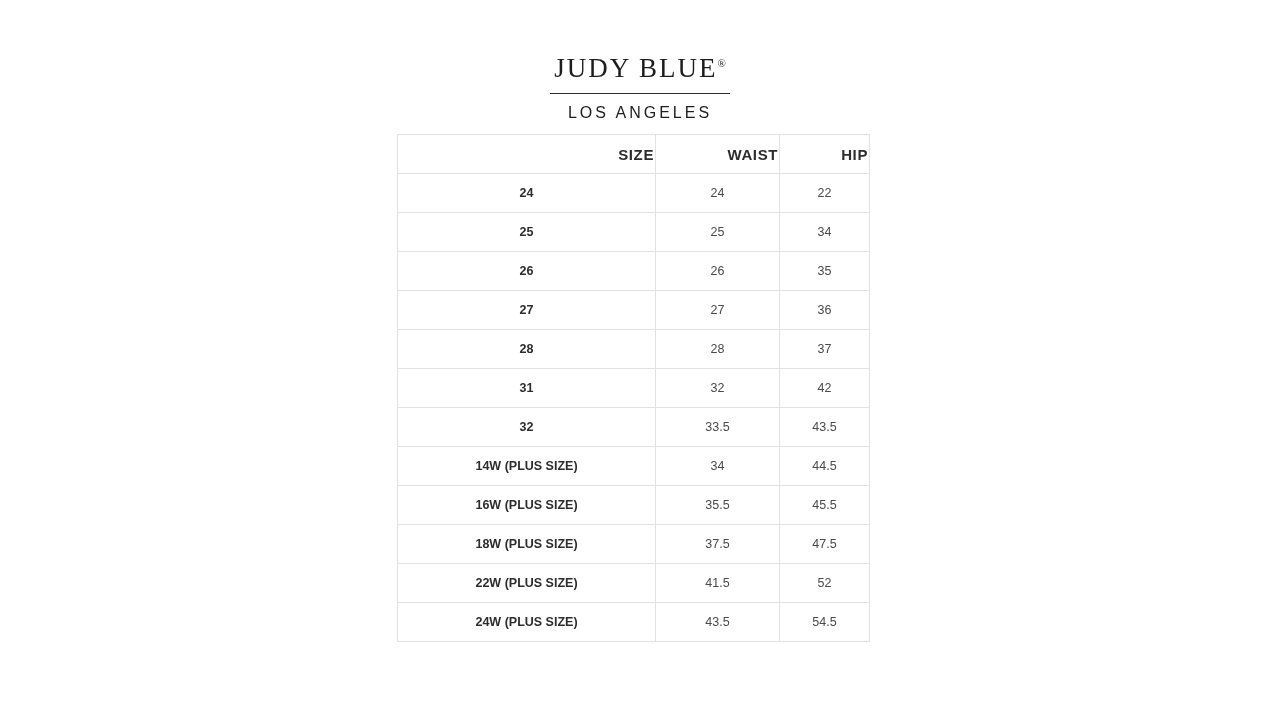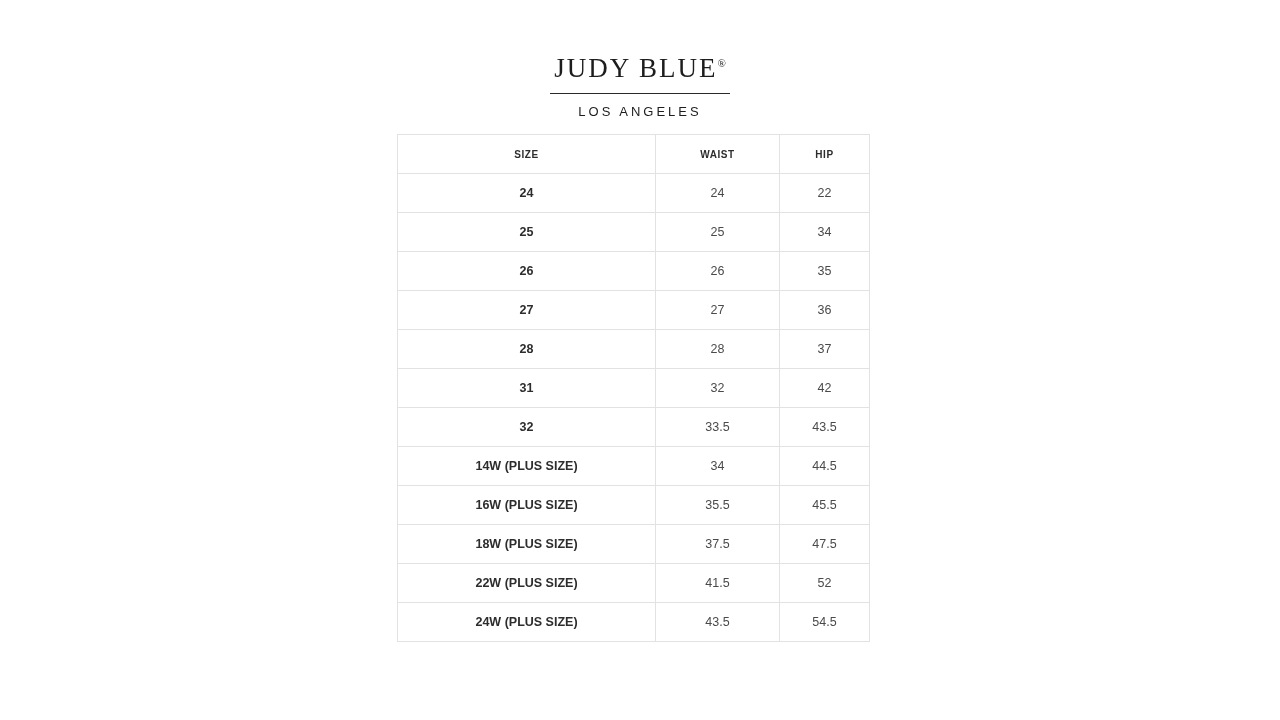--- a/index.html
+++ b/index.html
@@ -41,21 +41,21 @@
     letter-spacing: 0;
   }
   .brand-rule {
     width: 180px;
     height: 1px;
     background: #2b2b2b;
     margin: 9px auto 0 auto;
   }
   .brand-sub {
     margin-top: 10px;
-    font-size: 13px;
+    font-size: 16px;
     letter-spacing: 3px;
     color: #1d1d1d;
     font-family: "Liberation Sans", sans-serif;
   }
   .table-wrap {
     position: absolute;
     top: 134px;
     left: 397px;
     width: 472px;
   }
@@ -68,24 +68,25 @@
   table.size-chart td {
     border: 1px solid #e2e2e2;
     height: 36px;
     text-align: center;
     vertical-align: middle;
     color: #4a4a4a;
     font-size: 12.5px;
     font-weight: 400;
   }
   table.size-chart th {
-    font-size: 10px;
+    font-size: 15px;
     font-weight: 700;
     letter-spacing: 0.6px;
     color: #2d2d2d;
+    text-align: right;
   }
   table.size-chart col.c-size { width: 258px; }
   table.size-chart col.c-waist { width: 124px; }
   table.size-chart col.c-hip { width: 90px; }
   table.size-chart td.size-cell {
     font-weight: 700;
     color: #2d2d2d;
     font-size: 12.5px;
   }
 </style>

